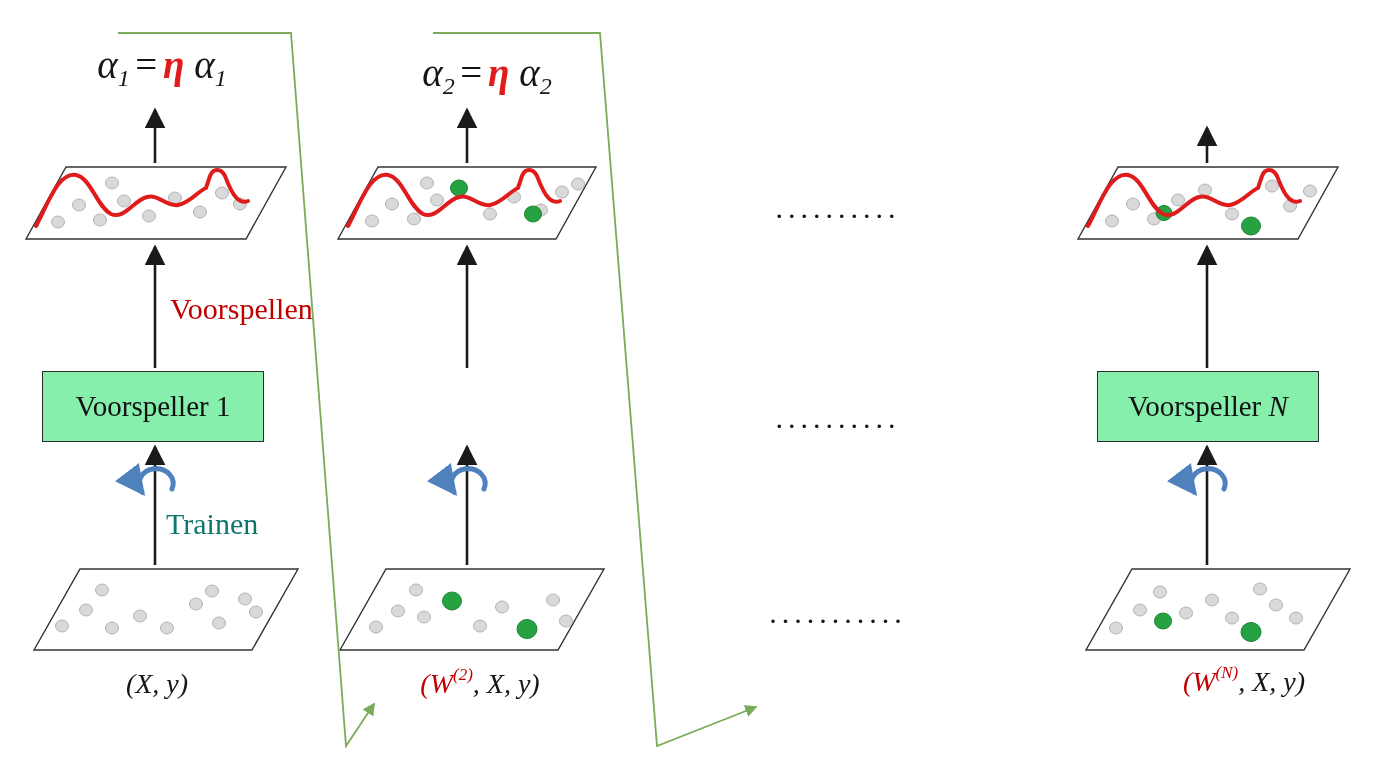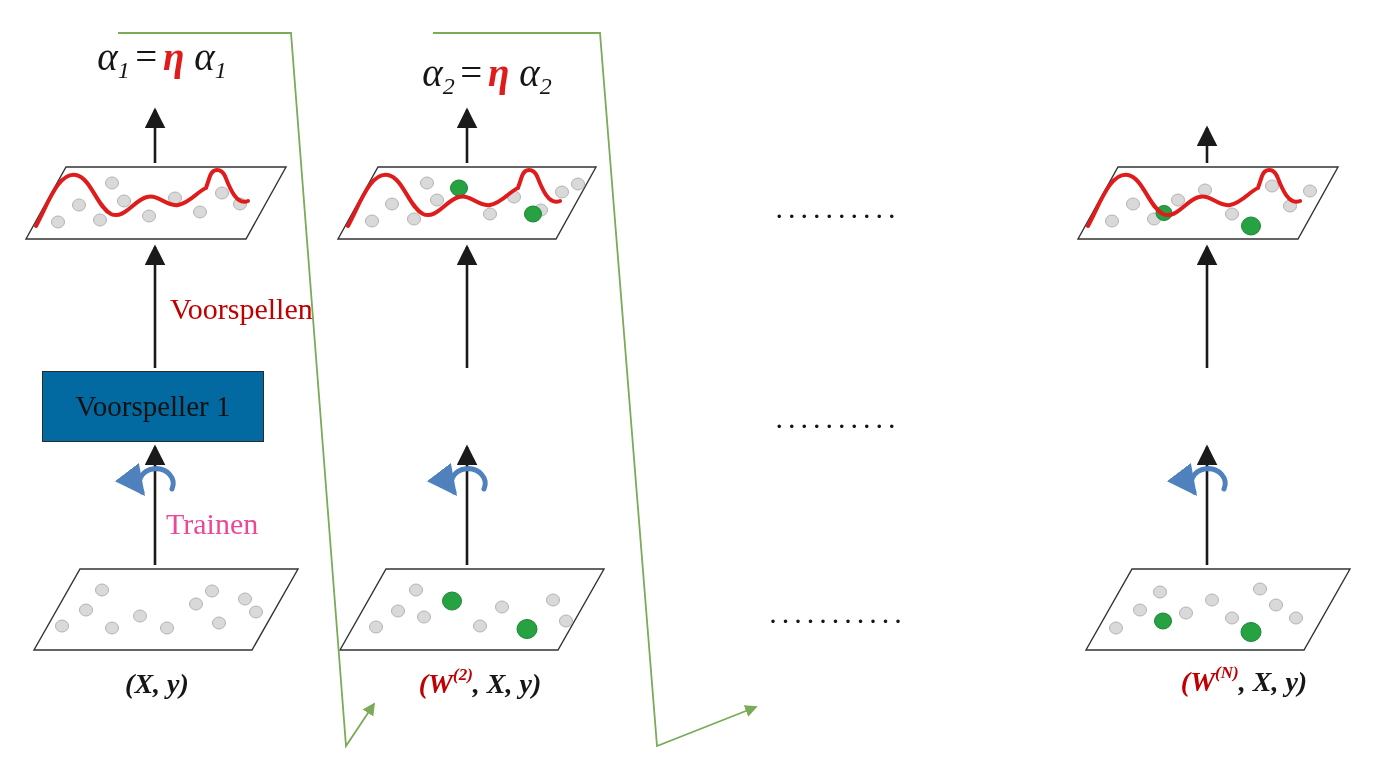--- a/index.html
+++ b/index.html
@@ -12,33 +12,33 @@
 
   .equation{
     position:absolute;font-style:italic;font-size:39px;color:#161616;
     text-align:center;white-space:nowrap;
   }
   .equation sub{font-size:24px;vertical-align:baseline;position:relative;top:8px;font-style:italic;}
   .equation .eta{color:#e01b1b;font-weight:bold;margin:0 10px 0 4px;}
   .equation .eqs{margin-left:3px;}
 
   .predictor-box{
-    position:absolute;top:371px;width:220px;height:69px;background:#0369a1;
+    position:absolute;top:371px;width:220px;height:69px;background:#86efac;
     border:1.5px solid #2b2b2b;display:flex;align-items:center;justify-content:center;
     font-size:29px;color:#111;white-space:pre;
   }
   .predictor-box .nvar{font-style:italic;}
 
   .side-label{position:absolute;font-size:30px;white-space:nowrap;}
   .lbl-voorspellen{color:#c00000;}
-  .lbl-trainen{color:#ec4899;}
+  .lbl-trainen{color:#0f766e;}
 
   .data-label{
     position:absolute;font-style:italic;font-size:28px;color:#161616;
-    text-align:center;white-space:nowrap;font-weight:bold;
+    text-align:center;white-space:nowrap;
   }
   .data-label .w{color:#c00000;}
   .data-label sup{color:#c00000;font-size:17px;position:relative;top:-3px;font-style:italic;}
 
   .ellipsis-row{
     position:absolute;font-size:30px;letter-spacing:5px;color:#161616;
     width:160px;text-align:center;white-space:nowrap;
   }
 
   
@@ -172,29 +172,32 @@
         <ellipse class="gdot" cx="1160" cy="592" rx="6.5" ry="6"></ellipse>
         <ellipse class="green" cx="1163" cy="621" rx="8.5" ry="8"></ellipse>
         <ellipse class="green" cx="1251" cy="632" rx="10" ry="9.5"></ellipse>
       </g>
     </g>
 
     <polyline class="gline" points="118,33 291,33 346,746 374,704" marker-end="url(#mArrGreen)"></polyline>
     <polyline class="gline" points="433,33 600,33 657,746 756,707" marker-end="url(#mArrGreen)"></polyline>
   </svg>
 
-  <div class="equation" style="left:57px;top:34px;width:210px;text-align:center;">
+  <div class="equation" style="left:57px;top:42px;width:210px;text-align:center;">
     <span>α</span><sub>1</sub><span class="eqs">=</span><span class="eta">η</span><span>α</span><sub>1</sub>
   </div>
   <div class="equation" style="left:382px;top:50px;width:210px;">
     <span>α</span><sub>2</sub><span class="eqs">=</span><span class="eta">η</span><span>α</span><sub>2</sub>
   </div>
 
   <div class="predictor-box" style="left:42px;">
     <span>Voorspeller 1</span>
+  </div>
+  <div class="predictor-box" style="left:1097px;">
+    <span>Voorspeller </span><span class="nvar">N</span>
   </div>
 
   <div class="side-label lbl-voorspellen" style="left:170px;top:292px;">Voorspellen</div>
   <div class="side-label lbl-trainen" style="left:166px;top:507px;">Trainen</div>
 
   <div class="data-label" style="left:77px;top:668px;width:160px;">
     <span class="w"></span><sup></sup><span>(X, y)</span>
   </div>
   <div class="data-label" style="left:385px;top:668px;width:190px;">
     <span class="w">(W</span><sup>(2)</sup><span>, X, y)</span>

